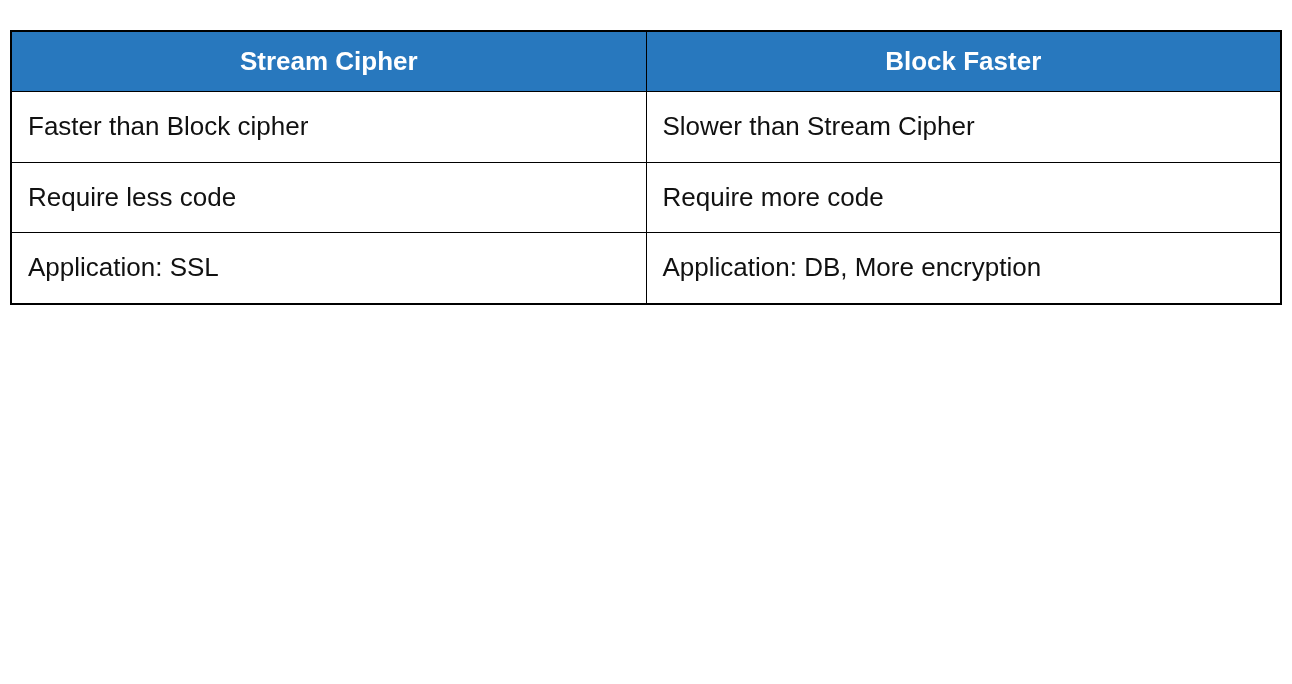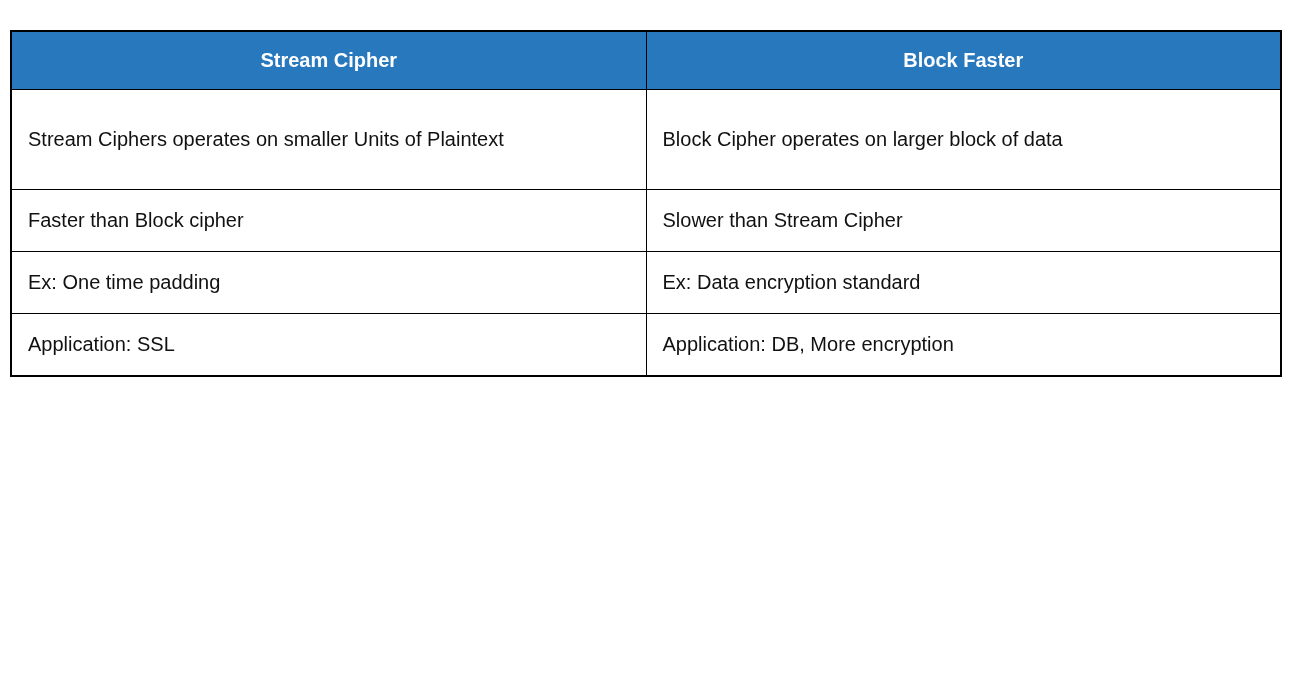--- a/index.html
+++ b/index.html
@@ -17,21 +17,21 @@
   }
   table.compare-table {
     width: 100%;
     border-collapse: collapse;
     table-layout: fixed;
     border: 2px solid #000000;
   }
   table.compare-table th,
   table.compare-table td {
     border: 1.5px solid #000000;
-    font-size: 20px;
+    font-size: 26px;
     box-sizing: border-box;
   }
   table.compare-table th {
     background: #2878be;
     color: #ffffff;
     font-weight: 700;
     text-align: center;
     padding: 14px 10px;
     height: 58px;
   }
@@ -53,30 +53,26 @@
 <div class="page">
   <table class="compare-table">
     <thead>
       <tr>
         <th>Stream Cipher</th>
         <th>Block Faster</th>
       </tr>
     </thead>
     <tbody>
       <tr>
-        <td class="cell-tall">Stream Ciphers operates on smaller Units of Plaintext</td>
-        <td class="cell-tall">Block Cipher operates on larger block of data</td>
-      </tr>
-      <tr>
         <td class="cell-normal">Faster than Block cipher</td>
         <td class="cell-normal">Slower than Stream Cipher</td>
       </tr>
       <tr>
-        <td class="cell-normal">Ex: One time padding</td>
-        <td class="cell-normal">Ex: Data encryption standard</td>
+        <td class="cell-normal">Require less code</td>
+        <td class="cell-normal">Require more code</td>
       </tr>
       <tr>
         <td class="cell-normal">Application: SSL</td>
         <td class="cell-normal">Application: DB, More encryption</td>
       </tr>
     </tbody>
   </table>
 </div>
 
 </body></html>

